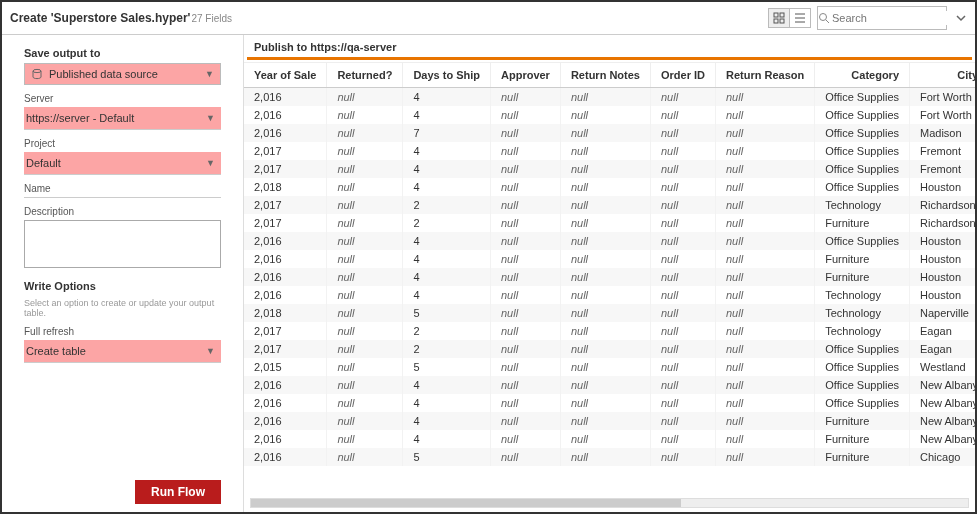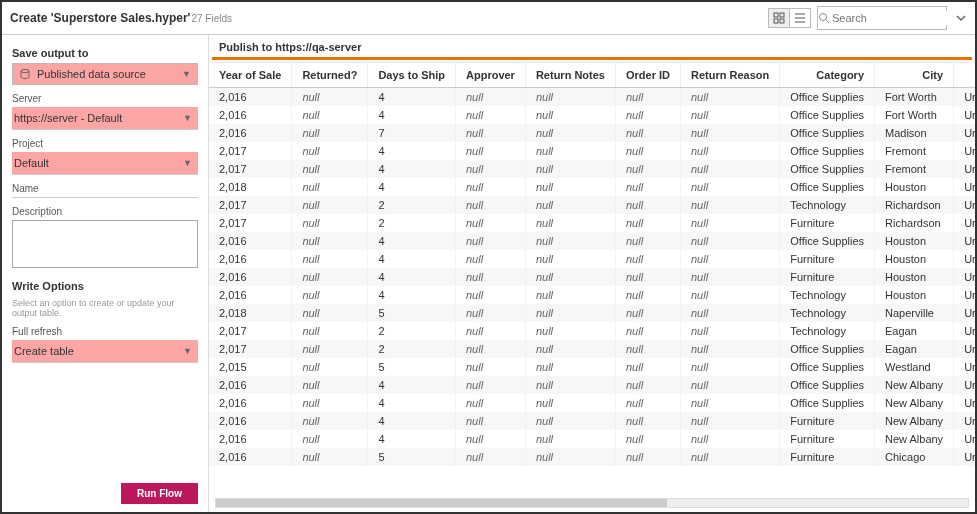--- a/index.html
+++ b/index.html
@@ -9,32 +9,32 @@
   .topbar .title { font-weight: bold; font-size: 12px; }
   .topbar .field-count { margin-left: 1px; color: #888; font-size: 10px; }
   .topbar .spacer { flex: 1; }
   .topbar .icon-btn { width: 22px; height: 20px; border: 1px solid #bbb; background: #fff; margin-left: -1px; display: flex; align-items: center; justify-content: center; cursor: pointer; }
   .topbar .icon-btn.active { background: #eee; }
   .topbar .search-group { display: flex; align-items: center; border: 1px solid #bbb; height: 24px; margin-left: 6px; width: 130px; }
   .topbar .search-group .search-ico { width: 20px; display:flex;align-items:center;justify-content:center;color:#888; }
   .topbar .search-group input { border:none; outline:none; flex:1; font-size:11px; }
   .topbar .expand { margin-left:8px; color:#666; cursor:pointer; }
   .body { flex:1; display:flex; overflow:hidden; }
-  .sidebar { width: 207px; border-right: 1px solid #ddd; padding: 8px 10px; display:flex; flex-direction:column; overflow:hidden; }
+  .sidebar { width: 242px; border-right: 1px solid #ddd; padding: 8px 22px; display:flex; flex-direction:column; overflow:hidden; }
   .sidebar .sec-label { font-weight:bold; margin-top:4px; margin-bottom:4px; }
   .sidebar .sec-sublabel { font-size:10px; color:#555; margin-bottom:3px; }
   .sidebar .field-row { display:flex; align-items:center; border:1px solid #bbb; height:22px; padding:0 6px; background:#fca5a5; cursor:pointer; }
   .sidebar .field-row .txt { flex:1; white-space:nowrap; overflow:hidden; text-overflow:ellipsis; }
   .sidebar .field-row .drop { color:#666; font-size:9px; }
   .sidebar .field-row.noborder { border:none; justify-content:space-between; padding-left:2px;}
   .sidebar .gap { height:8px; }
   .sidebar .desc-box { border:1px solid #aaa; height:48px; background:#fff; }
   .sidebar .hint { color:#999; font-size:9px; margin-top:2px; }
   .sidebar .push { flex:1; }
-  .runflow { align-self:flex-end; background:#be185d; color:#fff; border:none; padding:5px 16px; font-size:10px; font-weight:bold; cursor:pointer; margin-top:0; }
+  .runflow { align-self:flex-end; background:#b91c1c; color:#fff; border:none; padding:5px 16px; font-size:12px; font-weight:bold; cursor:pointer; margin-top:0; }
   .main { flex:1; display:flex; flex-direction:column; overflow:hidden; }
   .publish-row { padding:6px 10px 4px 10px; font-size:11px; font-weight:bold; }
   .accent { height:3px; background:#e87400; margin:0 3px 2px 3px; }
   .table-wrap { flex:1; overflow:auto; border-top:1px solid #eee; }
   table { border-collapse:collapse; width: max-content; }
   th { text-align:right; font-weight:bold; font-size:11px; padding:6px 10px; border-bottom:1px solid #ccc; border-right:1px solid #eee; white-space:nowrap; position:sticky; top:0; background:#fff;}
   td { font-size:11px; padding:3px 10px; border-right:1px solid #f2f2f2; white-space:nowrap; color:#333; height: 18px;}
   tr:nth-child(odd) td { background:#f7f7f7; }
   tr:nth-child(even) td { background:#fff; }
   td.nullc, span.nullv { font-style:italic; color:#666; }

